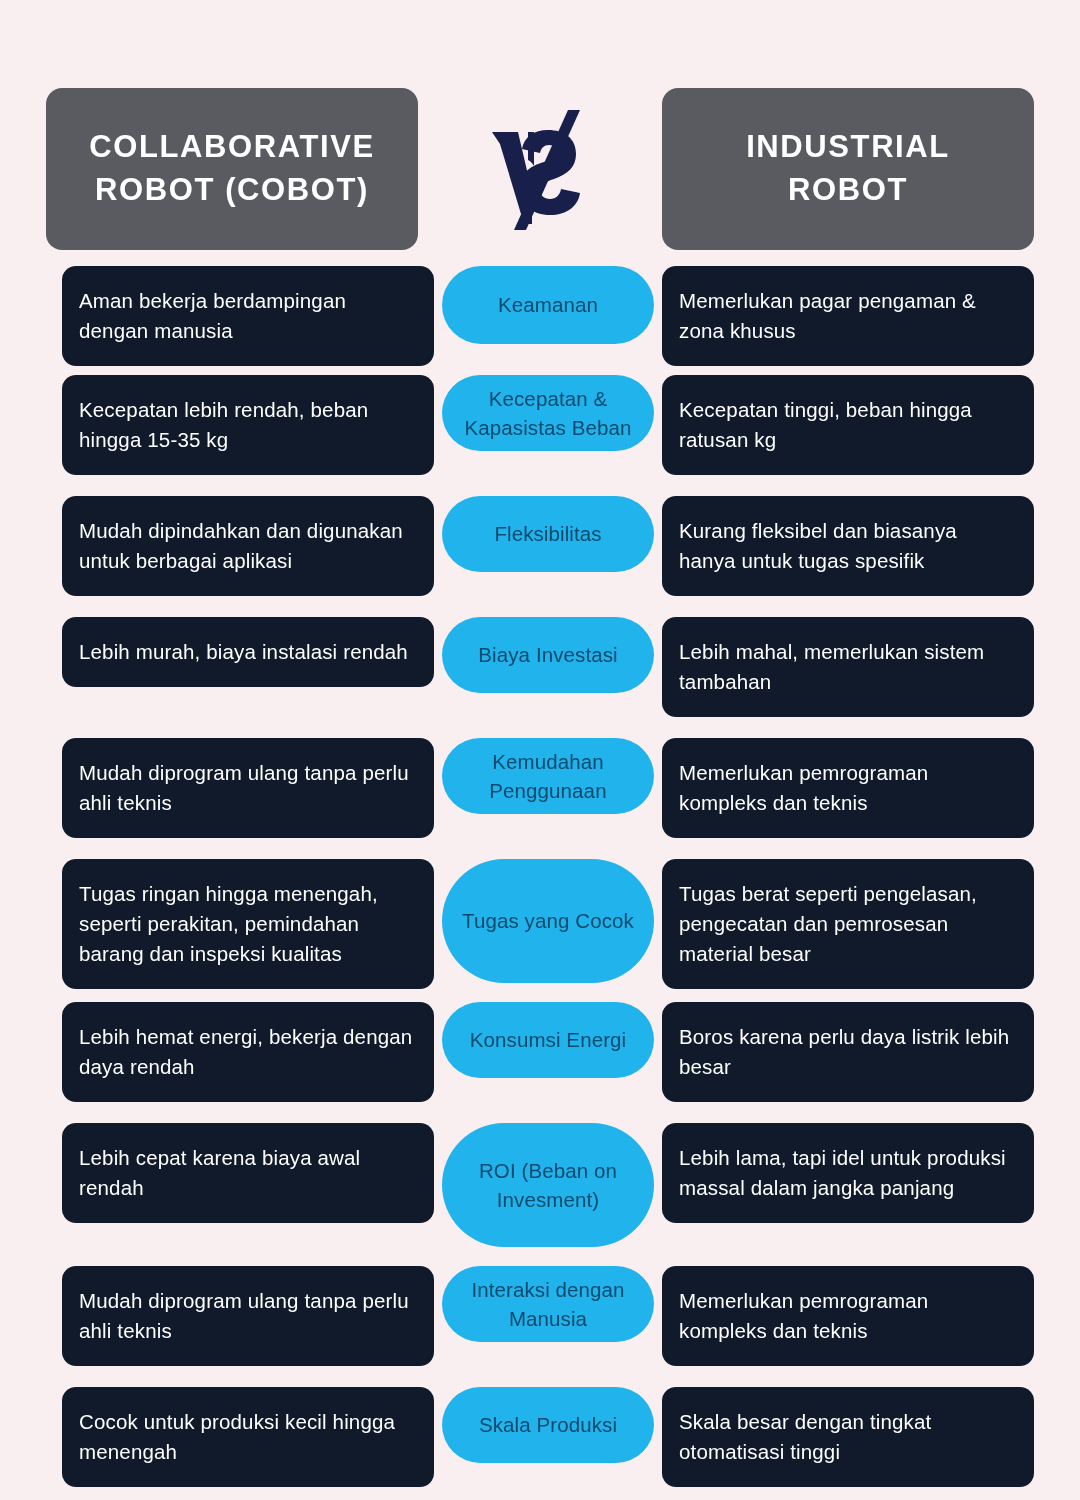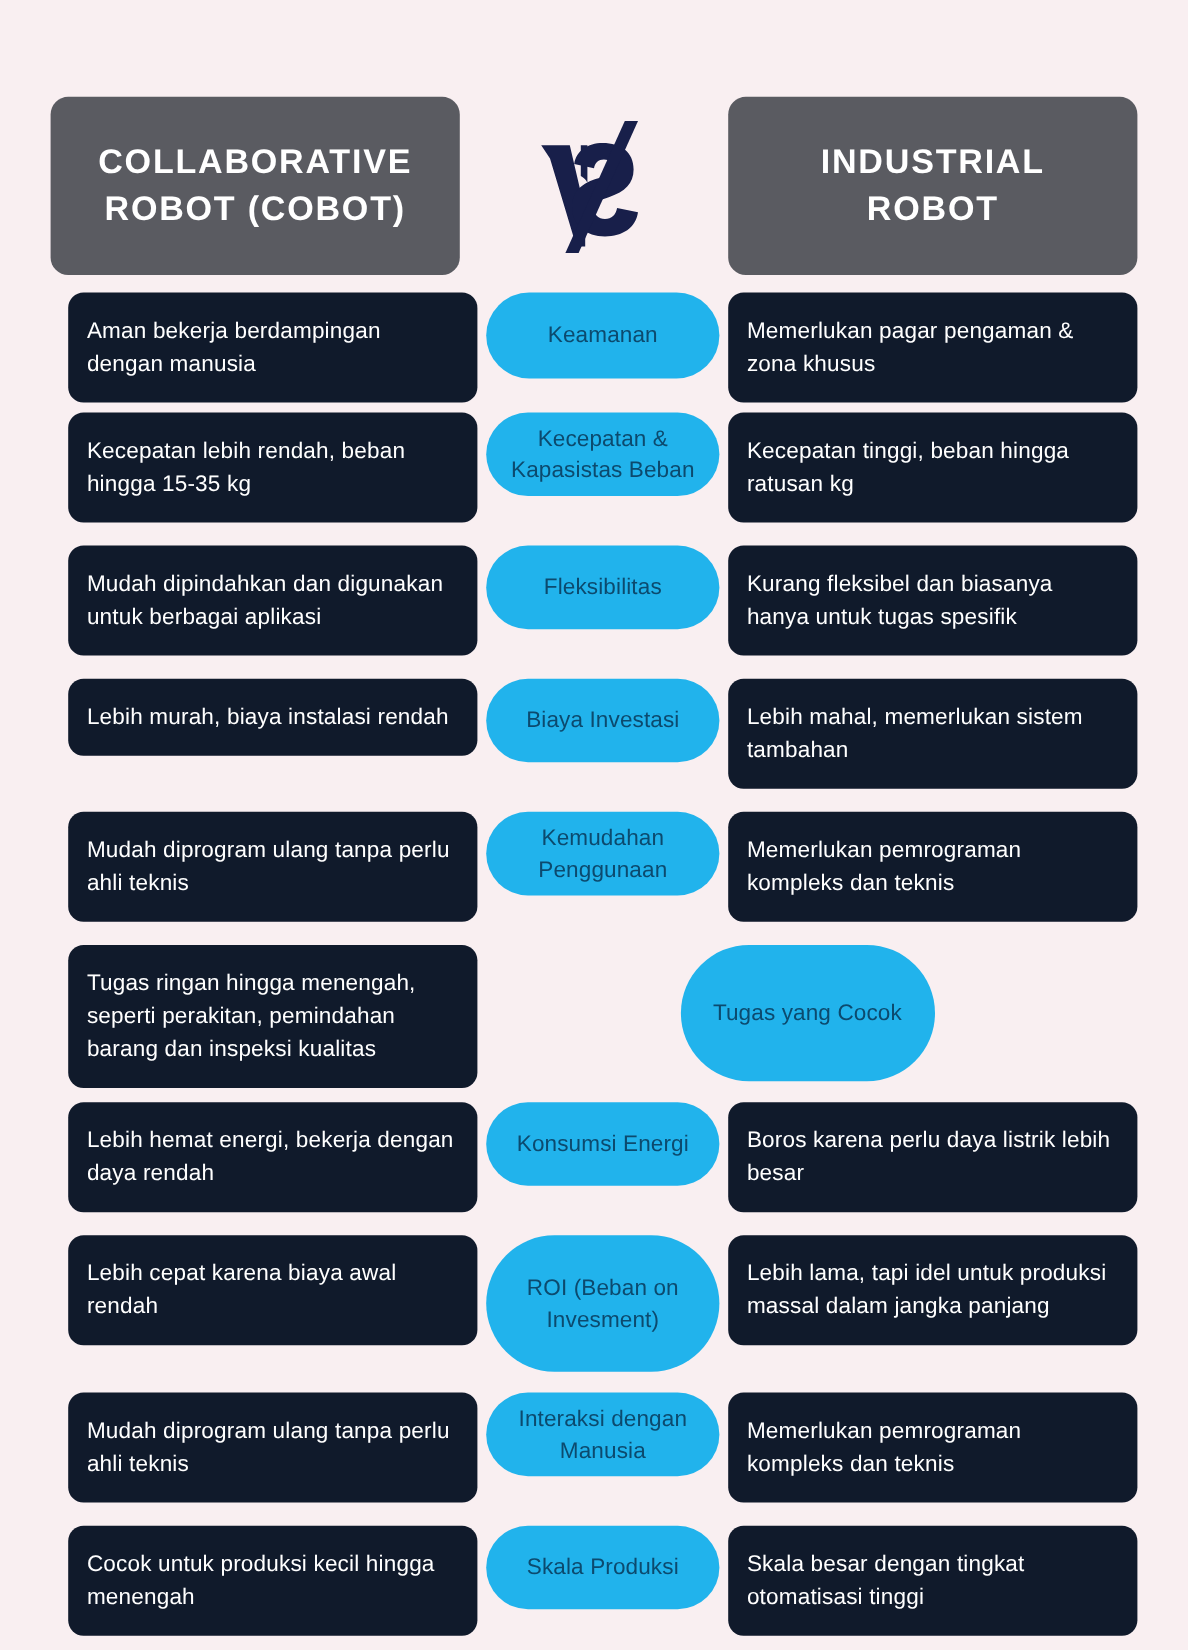--- a/index.html
+++ b/index.html
@@ -215,20 +215,23 @@
       </div>
       <div class="row h3">
         <div class="side-card">
           <div class="ctext">Tugas ringan hingga menengah, seperti perakitan, pemindahan barang dan inspeksi kualitas</div>
         </div>
         <div class="mid-cell">
           <div class="pill">
             <div class="ptext">Tugas yang Cocok</div>
           </div>
         </div>
+        <div class="side-card">
+          <div class="ctext">Tugas berat seperti pengelasan, pengecatan dan pemrosesan material besar</div>
+        </div>
       </div>
       <div class="row h2">
         <div class="side-card">
           <div class="ctext">Lebih hemat energi, bekerja dengan daya rendah</div>
         </div>
         <div class="mid-cell">
           <div class="pill">
             <div class="ptext">Konsumsi Energi</div>
           </div>
         </div>

